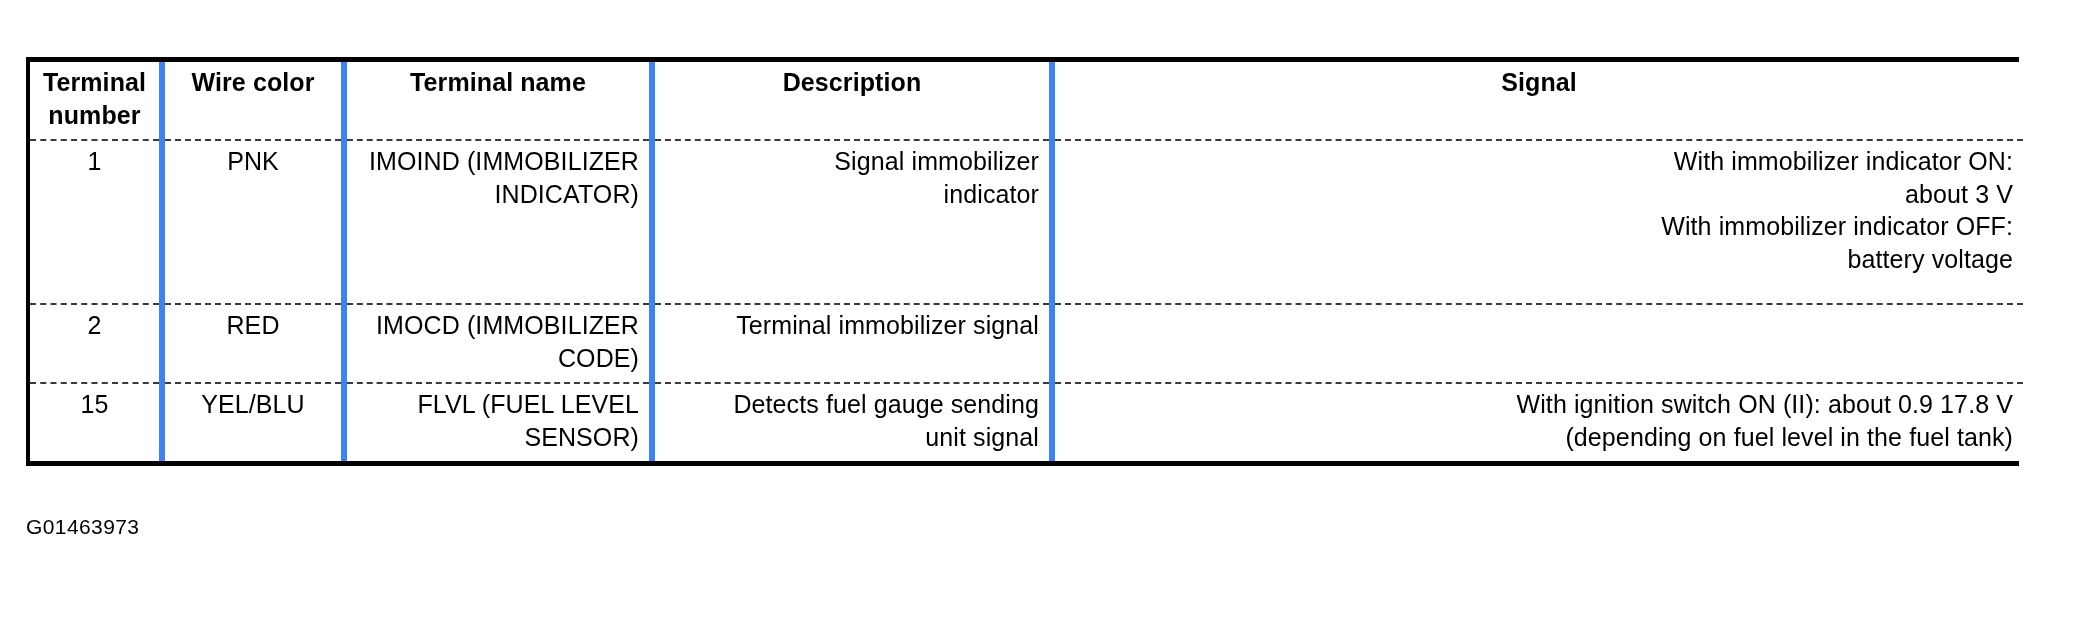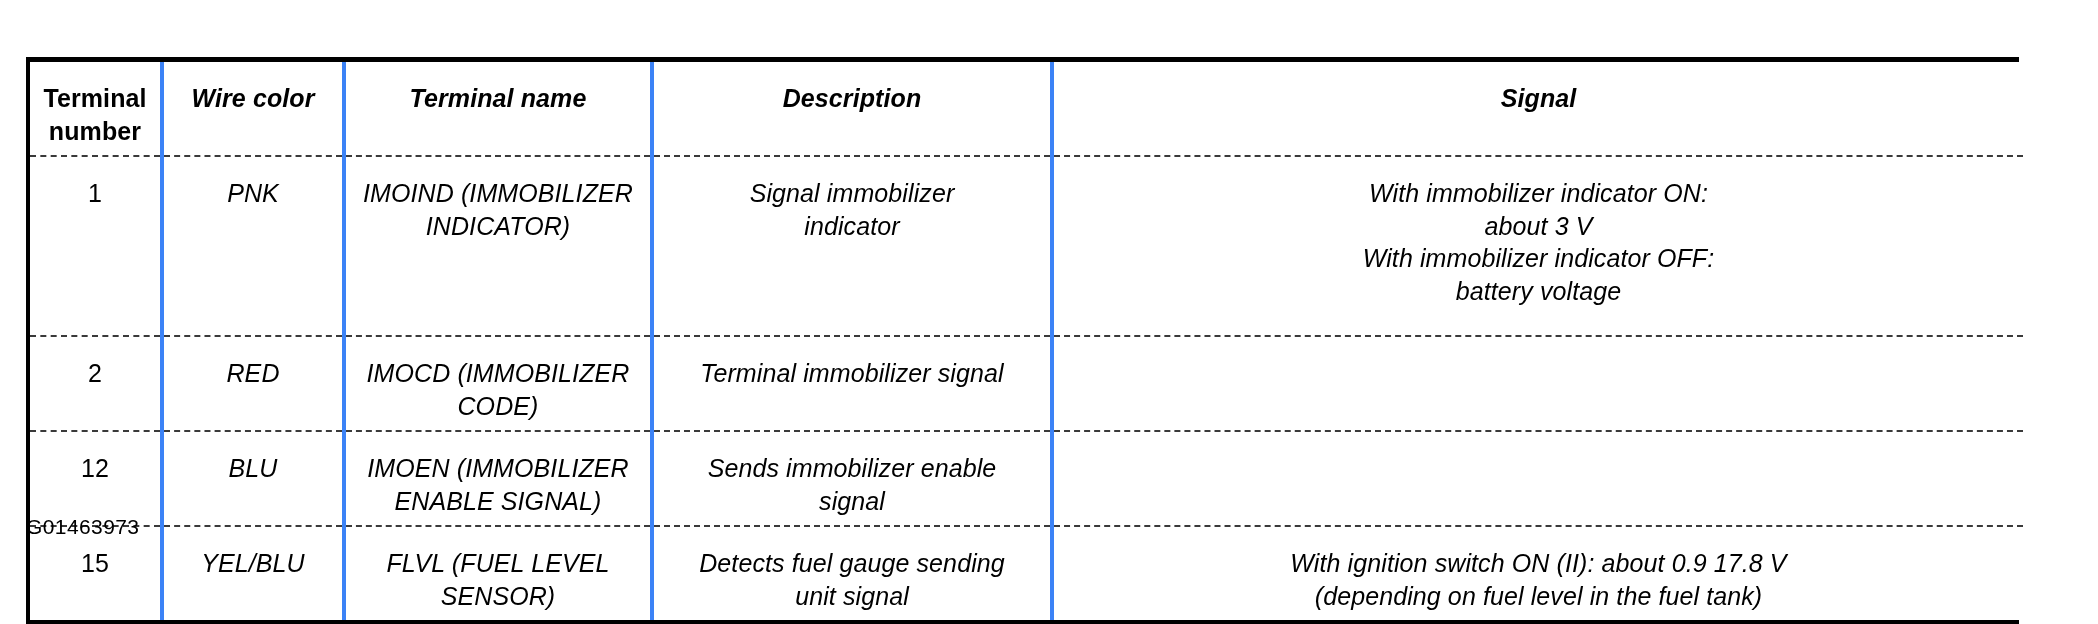--- a/index.html
+++ b/index.html
@@ -41,31 +41,30 @@
   
   .frame {
     border: 4px solid #000;
     border-top-width: 5px;
     border-bottom-width: 5px;
   }
 
   table.spec th,
   table.spec td {
     vertical-align: top;
-    padding: 20px 10px 8px 10px;
+    padding: 4px 10px 8px 10px;
     font-size: 25px;
     line-height: 1.30;
     letter-spacing: 0.1px;
   }
 
   
   table.spec th + th,
   table.spec td + td {
-    border-left: 4px solid #3b82f6;
-    font-style: italic;
+    border-left: 6px solid #3b82f6;
   }
 
   
   table.spec tbody tr td {
     border-top: 2px dashed #3a3a3a;
   }
   table.spec thead tr th {
     border-bottom: none;
   }
 
@@ -81,21 +80,21 @@
   .c-wire   { width: 182px; }
   .c-name   { width: 308px; }
   .c-desc   { width: 400px; }
   .c-signal { width: auto; }
 
   td.center {
     text-align: center;
   }
 
   td.cell-text {
-    text-align: center;
+    text-align: right;
     white-space: pre-line;
   }
 
   
   tr.row-1 td { height: 150px; }
   tr.row-2 td { height: 62px; }
   tr.row-3 td { height: 62px; }
   tr.row-4 td { height: 62px; }
 
   .caption {
@@ -149,29 +148,20 @@
 
           <tr class="row-2">
             <td class="center">2</td>
             <td class="center">RED</td>
             <td class="cell-text">IMOCD (IMMOBILIZER
 CODE)</td>
             <td class="cell-text">Terminal immobilizer signal</td>
             <td class="cell-text"></td>
           </tr>
 
-          <tr class="row-3">
-            <td class="center">12</td>
-            <td class="center">BLU</td>
-            <td class="cell-text">IMOEN (IMMOBILIZER
-ENABLE SIGNAL)</td>
-            <td class="cell-text">Sends immobilizer enable
-signal</td>
-            <td class="cell-text"></td>
-          </tr>
 
           <tr class="row-4">
             <td class="center">15</td>
             <td class="center">YEL/BLU</td>
             <td class="cell-text">FLVL (FUEL LEVEL
 SENSOR)</td>
             <td class="cell-text">Detects fuel gauge sending
 unit signal</td>
             <td class="cell-text">With ignition switch ON (II): about 0.9    17.8 V
 (depending on fuel level in the fuel tank)</td>

